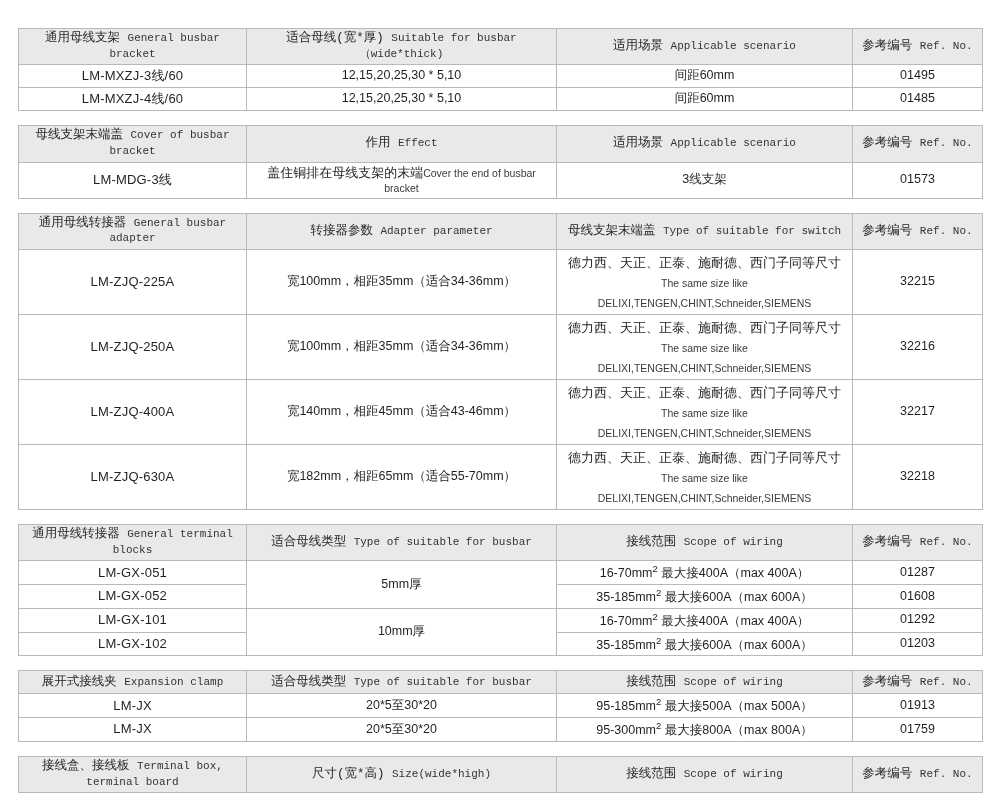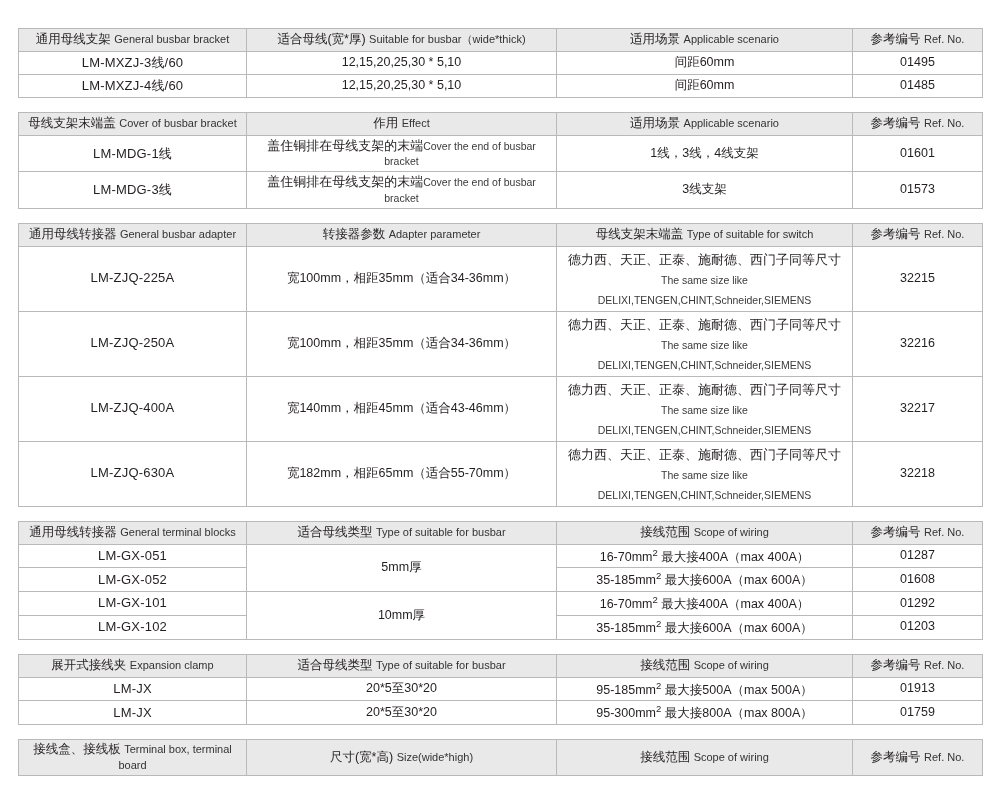--- a/index.html
+++ b/index.html
@@ -35,20 +35,21 @@
   }
   
   col.c1 { width: 228px; }
   col.c2 { width: 310px; }
   col.c3 { width: 296px; }
   col.c4 { width: 130px; }
 
   .hdr {
     background: #e9e9e9;
     font-size: 12.5px;
+    font-family: Liberation Mono, monospace;
   }
   .hdr .cn {
     font-size: 12.5px;
   }
   .hdr .en {
     font-size: 11px;
     color: #333;
   }
   .cell {
     display: block;
@@ -151,40 +152,26 @@
           <span class="cell"><span class="cn">适用场景</span>
           <span class="en">Applicable scenario</span></span>
         </td>
         <td>
           <span class="cell"><span class="cn">参考编号</span>
           <span class="en">Ref. No.</span></span>
         </td>
       </tr>
       <tr class="mid">
         <td>
-            <span class="cell model">LM-MDG-1线</span>
+            <span class="cell model">LM-MDG-3线</span>
           </td>
         <td class="effect-cell">
           <span class="cell"><span class="cn">盖住铜排在母线支架的末端</span><span class="inline-en">Cover the end of busbar bracket</span></span>
         </td>
         <td>
-            <span class="cell val">1线，3线，4线支架</span>
-          </td>
-        <td>
-            <span class="cell ref">01601</span>
-          </td>
-      </tr>
-      <tr class="mid">
-        <td>
-            <span class="cell model">LM-MDG-3线</span>
-          </td>
-        <td class="effect-cell">
-          <span class="cell"><span class="cn">盖住铜排在母线支架的末端</span><span class="inline-en">Cover the end of busbar bracket</span></span>
-        </td>
-        <td>
             <span class="cell val">3线支架</span>
           </td>
         <td>
             <span class="cell ref">01573</span>
           </td>
       </tr>
     </tbody>
   </table>
 
   <div style="height:14px"></div>

